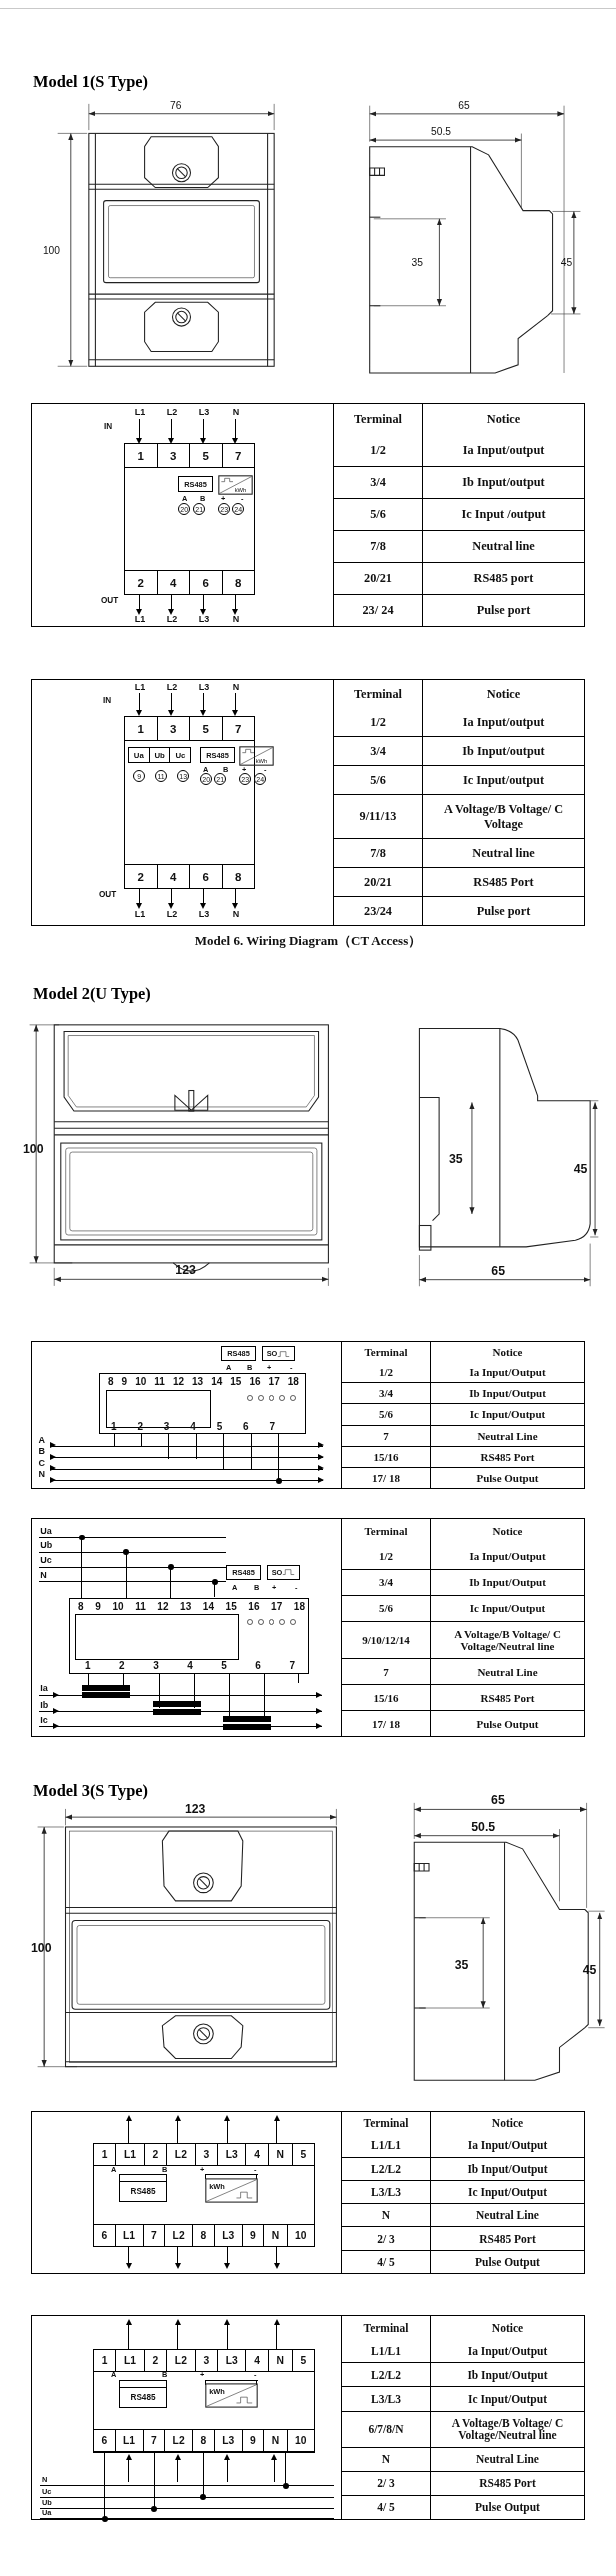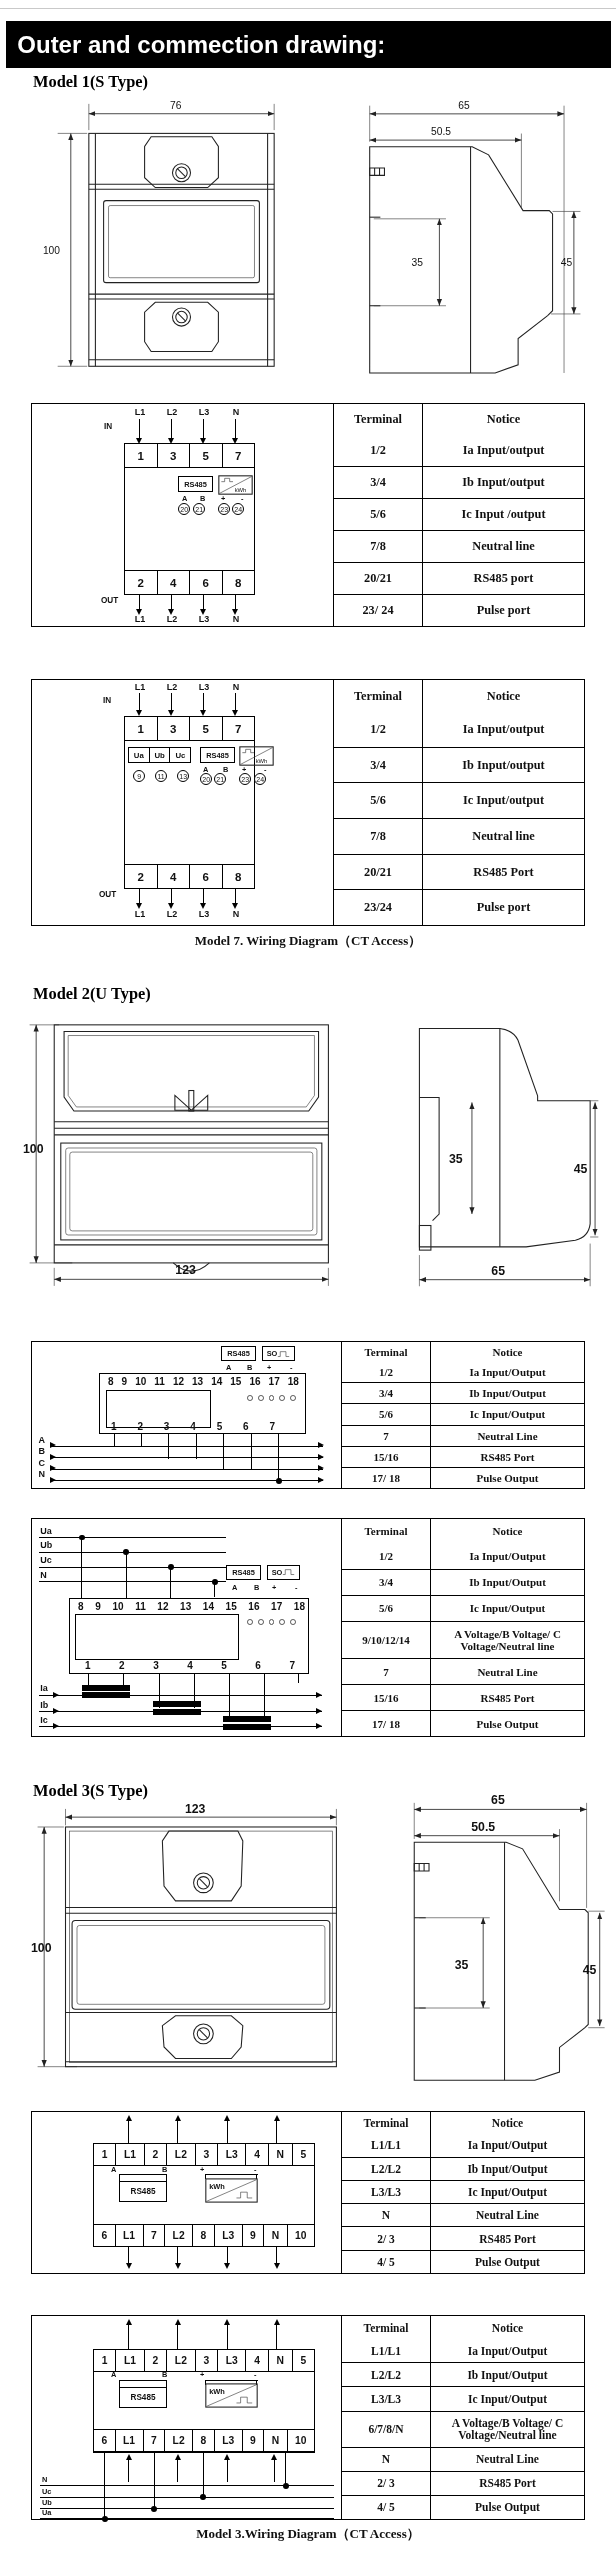--- a/index.html
+++ b/index.html
@@ -58,23 +58,20 @@
   svg text{fill:#111}
   .dimtxt1{font:12.5px "Liberation Sans",sans-serif}
   .dimtxt2{font:bold 15px "Liberation Sans",sans-serif}
 </style>
 </head>
 <body>
 
 <div id="page">
   <div class="topline"></div>
 
-  <div class="hdr">
-    <span>Outer and commection drawing:</span>
-  </div>
 
   <div class="mhead" style="top:72px;left:33px">Model 1(S Type)</div>
 
   <svg class="drawing" style="top:92px;left:38px" width="246" height="296" viewBox="0 0 300 360">
     <defs>
         <marker id="m1fA" viewBox="0 0 10 10" refX="9" refY="5" markerWidth="9" markerHeight="9" orient="auto-start-reverse">
           <path d="M0,1.5 L9,5 L0,8.5 z" fill="#222"></path>
         </marker>
       </defs>
     <line class="thin" x1="62" y1="14" x2="62" y2="46"></line>
@@ -305,35 +302,39 @@
         </div>
           <div class="trow">
           <div class="tc tc1">3/4</div>
           <div class="tc tc2">Ib Input/output</div>
         </div>
           <div class="trow">
           <div class="tc tc1">5/6</div>
           <div class="tc tc2">Ic Input/output</div>
         </div>
           <div class="trow">
+          <div class="tc tc1">9/11/13</div>
+          <div class="tc tc2">A Voltage/B Voltage/ C Voltage</div>
+        </div>
+          <div class="trow">
           <div class="tc tc1">7/8</div>
           <div class="tc tc2">Neutral line</div>
         </div>
           <div class="trow">
           <div class="tc tc1">20/21</div>
           <div class="tc tc2">RS485 Port</div>
         </div>
           <div class="trow">
           <div class="tc tc1">23/24</div>
           <div class="tc tc2">Pulse port</div>
         </div>
         </div>
     </div>
   </div>
-  <div class="caption" style="top:932px">Model 7. Wiring Diagram（CT Access）</div>
+  <div class="caption" style="top:932px">Model 6. Wiring Diagram（CT Access）</div>
 
   <div class="mhead" style="top:984px;left:33px">Model 2(U Type)</div>
 
   <svg class="drawing" style="top:1015px;left:23px" width="312" height="275" viewBox="0 0 380 335">
     <defs>
         <marker id="m2fA" viewBox="0 0 10 10" refX="9" refY="5" markerWidth="9" markerHeight="9" orient="auto-start-reverse">
           <path d="M0,1.5 L9,5 L0,8.5 z" fill="#222"></path>
         </marker>
       </defs>
     <line class="thin" x1="8" y1="12" x2="44" y2="12"></line>
@@ -876,15 +877,14 @@
           <div class="tc tc1">2/ 3</div>
           <div class="tc tc2">RS485 Port</div>
         </div>
           <div class="trow">
           <div class="tc tc1">4/ 5</div>
           <div class="tc tc2">Pulse Output</div>
         </div>
         </div>
     </div>
   </div>
-  <div class="caption" style="top:2525px">Model 3.Wiring Diagram（CT Access）</div>
 </div>
 
 
 </body></html>

